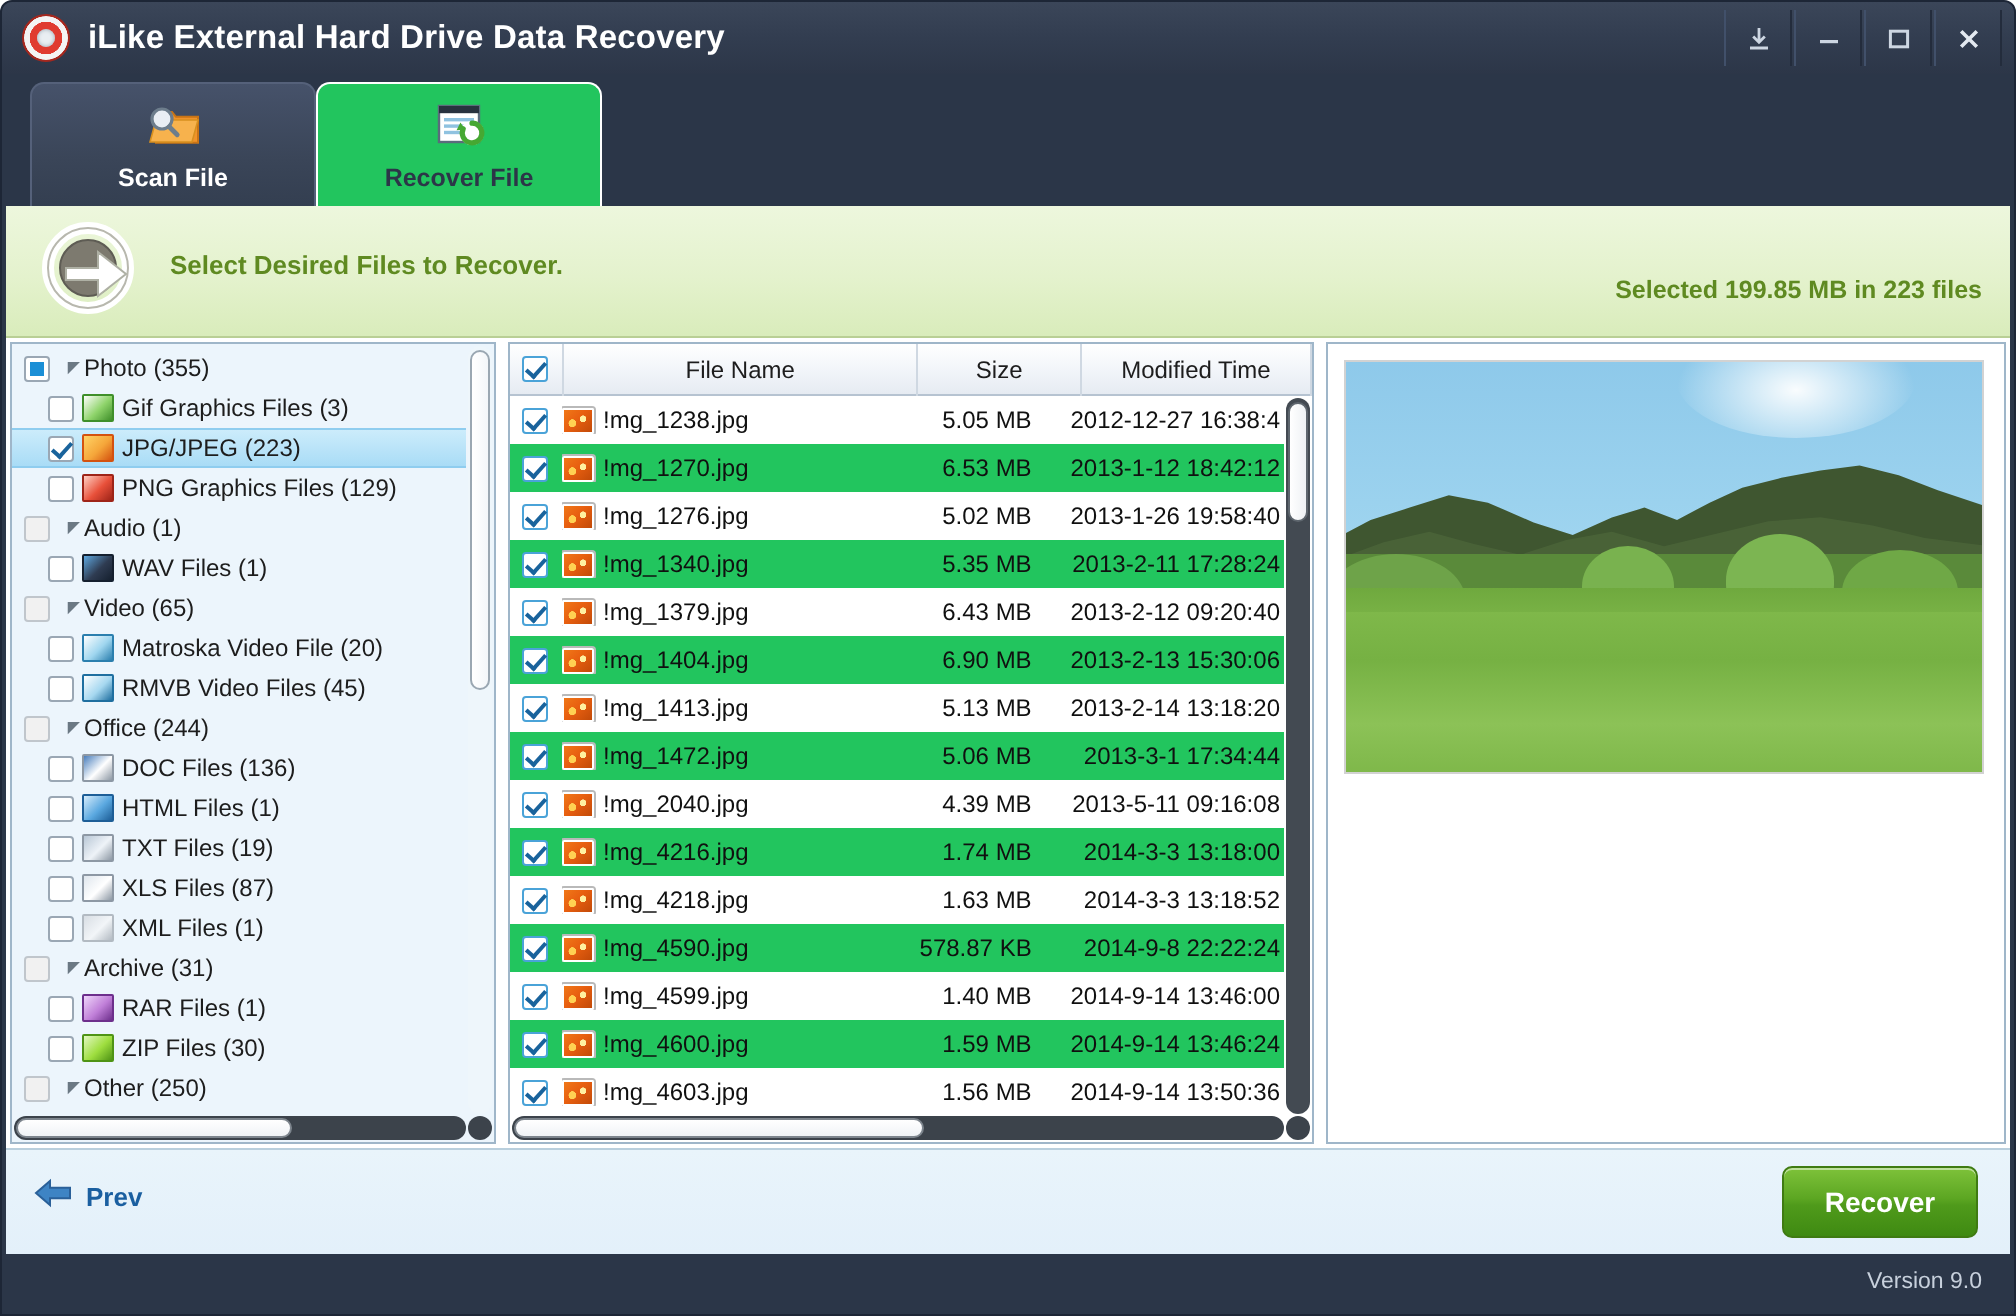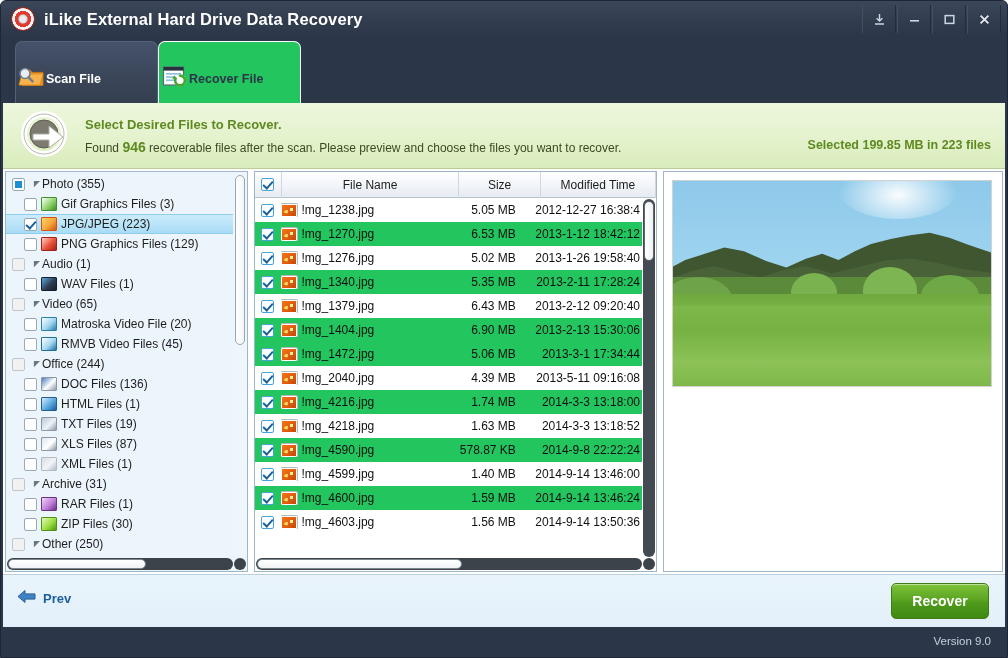--- a/index.html
+++ b/index.html
@@ -49,21 +49,21 @@
   .winbtn:last-child { margin-right: 6px; }
   .winbtn svg { display:block; }
 
   
   .tabstrip {
     position:absolute; top:40px; left:0; width:1006px; height:64px;
   }
   .tab {
     position:absolute; top:0; width:143px; height:64px;
     border-radius: 7px 7px 0 0;
-    display:flex; flex-direction:row; align-items:center; justify-content:flex-start;
+    display:flex; flex-direction:column; align-items:center; justify-content:flex-start;
     cursor:pointer; padding-top: 6px;
   }
   .tab.inactive {
     left: 14px;
     background: linear-gradient(180deg,#46526a 0%, #3a4558 60%, #333e50 100%);
     border:1px solid #566party;
     border: 1px solid #55617a; border-bottom:none;
   }
   .tab.active {
     left: 157px;
@@ -344,25 +344,20 @@
       <svg width="52" height="52" viewBox="0 0 52 52">
         <circle cx="25" cy="24" r="20" fill="none" stroke="#ffffff" stroke-width="6"></circle>
         <circle cx="25" cy="24" r="20" fill="none" stroke="#b8b8ae" stroke-width="1"></circle>
         <circle cx="25" cy="24" r="14" fill="#7d7a6f"></circle>
         <circle cx="25" cy="24" r="14" fill="none" stroke="#5e5c54" stroke-width="1"></circle>
         <path d="M14 30 L30 30 L30 38 L44 27 L30 16 L30 24 L14 24 Z" fill="#ffffff" stroke="#aeb0a4" stroke-width="1"></path>
       </svg>
     </div>
     <div class="banner-text">
       <div class="banner-line1">Select Desired Files to Recover.</div>
-      <div class="banner-line2">
-        <span>Found</span>
-        <span class="big">946</span>
-        <span>recoverable files after the scan. Please preview and choose the files you want to recover.</span>
-      </div>
     </div>
     <div class="banner-right">Selected 199.85 MB in 223 files</div>
   </div>
 
   <div class="content">
 
     <div class="treepanel">
       <div class="tree" id="tree-root">
           <div class="tnode">
             <div class="cb partial"></div>
@@ -538,20 +533,31 @@
           <div class="lrow alt">
             <div class="c-check">
               <div class="rcb"></div>
             </div>
             <div class="c-name">
               <span class="jpgicon"></span>
               <span>!mg_1404.jpg</span>
             </div>
             <div class="c-size">6.90 MB</div>
             <div class="c-time">2013-2-13 15:30:06</div>
+          </div>
+          <div class="lrow">
+            <div class="c-check">
+              <div class="rcb"></div>
+            </div>
+            <div class="c-name">
+              <span class="jpgicon"></span>
+              <span>!mg_1413.jpg</span>
+            </div>
+            <div class="c-size">5.13 MB</div>
+            <div class="c-time">2013-2-14 13:18:20</div>
           </div>
           <div class="lrow alt">
             <div class="c-check">
               <div class="rcb"></div>
             </div>
             <div class="c-name">
               <span class="jpgicon"></span>
               <span>!mg_1472.jpg</span>
             </div>
             <div class="c-size">5.06 MB</div>

